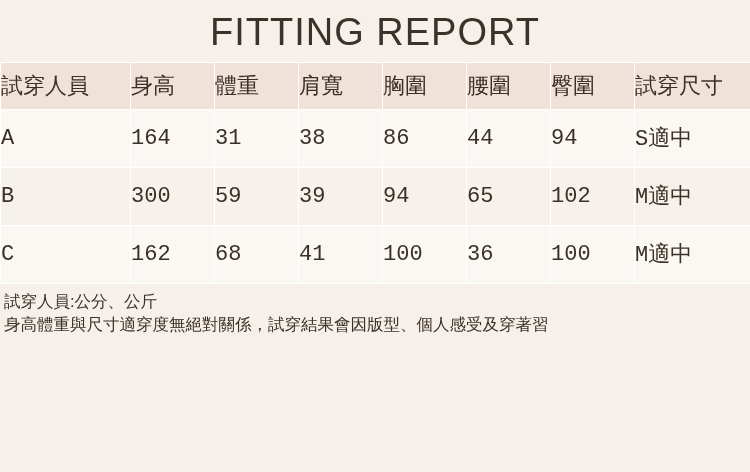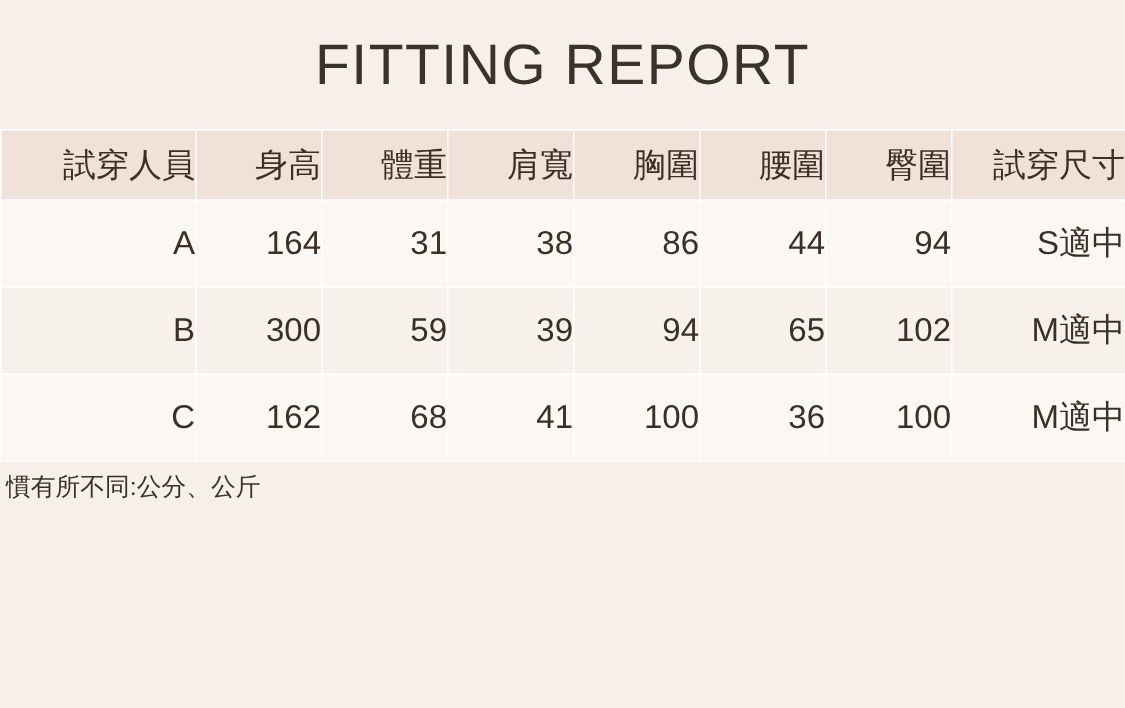--- a/index.html
+++ b/index.html
@@ -19,37 +19,37 @@
     width: 750px;
     height: 472px;
     box-sizing: border-box;
   }
   .title {
     text-align: center;
     font-size: 38px;
     letter-spacing: 1px;
     font-weight: normal;
     color: #3b3229;
-    margin: 12px;
+    margin: 0;
     padding: 10px 0 6px 0;
     line-height: 1.2;
     font-family: "Liberation Sans", sans-serif;
   }
   table.fitting {
     width: 750px;
     border-collapse: collapse;
     table-layout: fixed;
   }
   table.fitting th,
   table.fitting td {
     border: 1px solid #ffffff;
-    text-align: right;
+    text-align: left;
     font-weight: normal;
     color: #3a3026;
-    font-family: Liberation Sans, sans-serif;
+    font-family: Liberation Mono, monospace;
   }
   table.fitting thead th {
     background: #f0e2d8;
     font-size: 22px;
     height: 42px;
     padding: 2px 0;
   }
   table.fitting tbody td {
     background: #fbf7f3;
     font-size: 22px;
@@ -137,16 +137,17 @@
         <td>41</td>
         <td>100</td>
         <td>36</td>
         <td>100</td>
         <td>M適中</td>
       </tr>
     </tbody>
   </table>
 
   <div class="notes">
-    <div>慣有所不同:公分、公斤</div>
+    <div>試穿人員:公分、公斤</div>
+    <div>身高體重與尺寸適穿度無絕對關係，試穿結果會因版型、個人感受及穿著習</div>
   </div>
 
 </div>
 
 </body></html>

